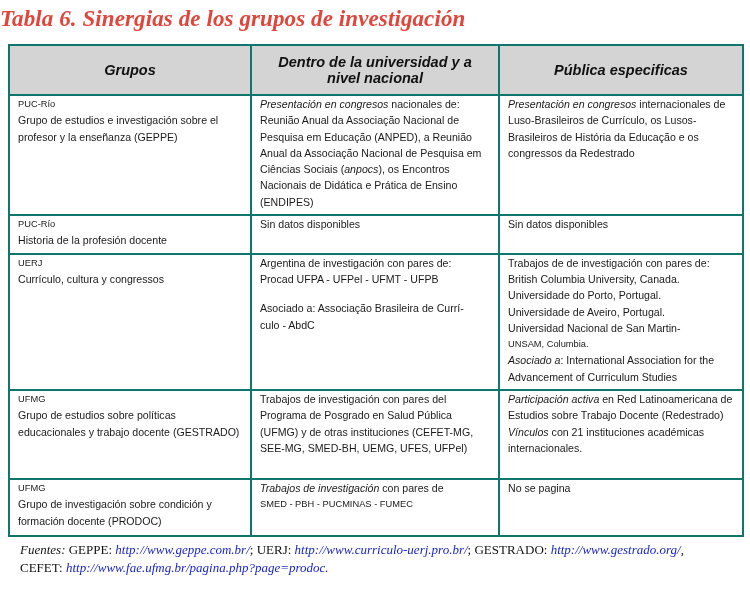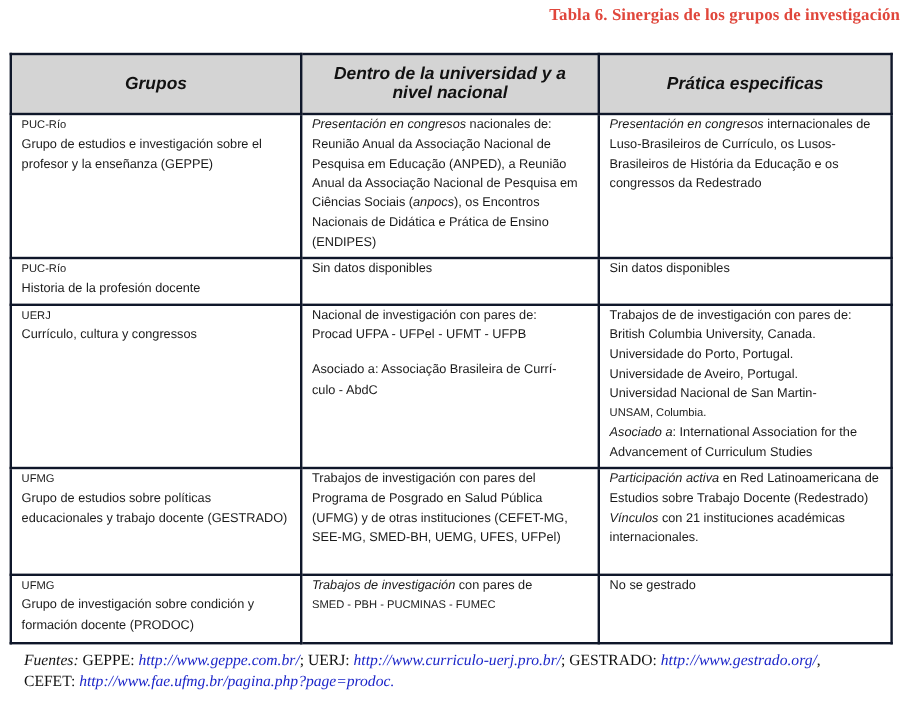--- a/index.html
+++ b/index.html
@@ -1,27 +1,27 @@
 <!DOCTYPE html>
 <html><head>
 <meta charset="utf-8">
 <style>
   html, body { margin:0; padding:0; background:#ffffff; }
   body { width:750px; height:589px; position:relative; overflow:hidden; }
   .title {
-    position:absolute; left:0; top:6px; width:750px; text-align:right;
-    font-family:"Liberation Serif", serif; font-weight:bold; font-size:14px;
-    color:#e0463b; letter-spacing:0.1px;
+    position:absolute; left:0; top:6px; width:750px; text-align:left;
+    font-family:"Liberation Serif", serif; font-weight:bold; font-size:23px;
+    color:#e0463b; letter-spacing:0.1px;font-style:italic;
   }
   table.syn {
     position:absolute; left:8px; top:44px; width:734px;
     border-collapse:collapse; table-layout:fixed;
     font-family:"Liberation Sans", sans-serif; font-size:10.6px; color:#1a1a1a;
   }
-  table.syn th, table.syn td { border:2px solid #0f172a; vertical-align:top; }
+  table.syn th, table.syn td { border:2px solid #0f766e; vertical-align:top; }
   table.syn th {
     background:#d4d4d4; height:48px; vertical-align:middle; text-align:center;
     font-style:italic; font-weight:bold; font-size:14.5px; line-height:16px; color:#111;
     padding:0 10px;
   }
   table.syn td { padding:0 8px 4px 8px; line-height:16.3px; }
   .sc { font-size:9.3px; }
   .line { display:block; }
   .gap { display:block; height:13px; }
   i { font-style:italic;margin-top:8px; }
@@ -45,21 +45,21 @@
 <table class="syn">
   <colgroup>
     <col style="width:242px">
       <col style="width:248px">
       <col style="width:244px">
   </colgroup>
   <thead>
     <tr>
       <th>Grupos</th>
       <th>Dentro de la universidad y a nivel nacional</th>
-      <th>Prática especificas</th>
+      <th>Pública especificas</th>
     </tr>
   </thead>
   <tbody>
 
     <tr class="r1">
       <td>
         <span class="line sc">PUC-Río</span>
         <span class="line">Grupo de estudios e investigación sobre el profesor y la enseñanza (GEPPE)</span>
       </td>
       <td><i>Presentación en congresos</i><span> nacionales de: Reunião Anual da Associação Nacional de Pesquisa em Educação (ANPED), a Reunião Anual da Associação Nacional de Pesquisa em Ciências Sociais (</span><i>anpocs</i><span>), os Encontros Nacionais de Didática e Prática de Ensino (ENDIPES)</span></td>
@@ -74,21 +74,21 @@
       <td>Sin datos disponibles</td>
       <td>Sin datos disponibles</td>
     </tr>
 
     <tr class="r3">
       <td>
         <span class="line sc">UERJ</span>
         <span class="line">Currículo, cultura y congressos</span>
       </td>
       <td>
-        <span class="line">Nacional de investigación con pares de:</span>
+        <span class="line">Argentina de investigación con pares de:</span>
         <span class="line">Procad UFPA - UFPel - UFMT - UFPB</span>
         <span class="gap"></span>
         <span class="line">Asociado a: Associação Brasileira de Currí-</span>
         <span class="line">culo - AbdC</span>
       </td>
       <td>
         <span class="line">Trabajos de de investigación con pares de:</span>
         <span class="line">British Columbia University, Canada.</span>
         <span class="line">Universidade do Porto, Portugal.</span>
         <span class="line">Universidade de Aveiro, Portugal.</span>
@@ -112,21 +112,21 @@
 
     <tr class="r5">
       <td>
         <span class="line sc">UFMG</span>
         <span class="line">Grupo de investigación sobre condición y formación docente (PRODOC)</span>
       </td>
       <td>
         <span class="line"><i>Trabajos de investigación</i><span> con pares de</span></span>
         <span class="line sc">SMED - PBH - PUCMINAS - FUMEC</span>
       </td>
-      <td>No se gestrado</td>
+      <td>No se pagina</td>
     </tr>
   </tbody>
 </table>
 
 <div class="sources">
   <span class="lbl">Fuentes:</span>
   <span>GEPPE:</span>
   <a>http://www.geppe.com.br/</a><span>;</span>
   <span>UERJ:</span>
   <a>http://www.curriculo-uerj.pro.br/</a><span>;</span>

